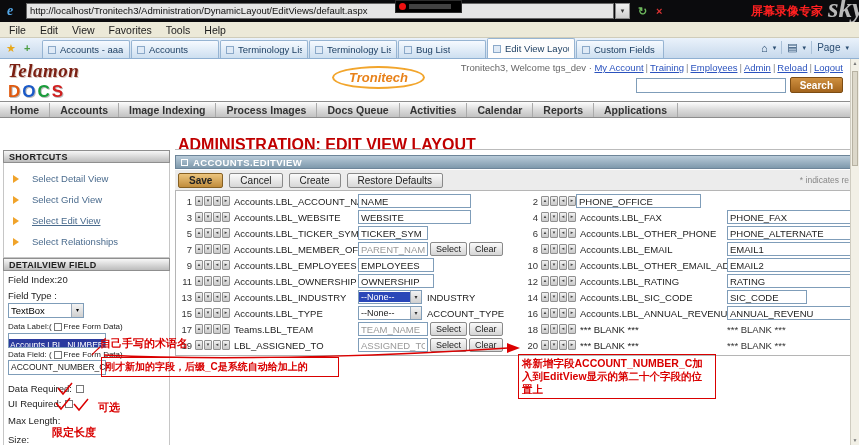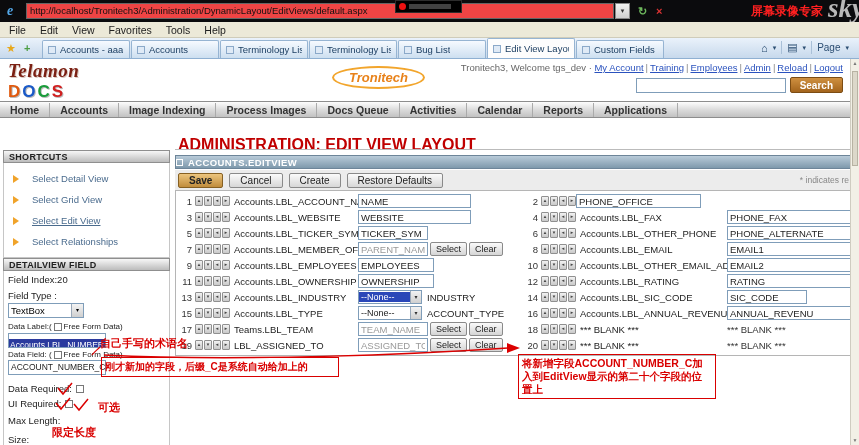--- a/index.html
+++ b/index.html
@@ -1,21 +1,21 @@
 <!DOCTYPE html>
 <html><head>
 <meta charset="utf-8">
 <style>
 *{margin:0;padding:0;box-sizing:border-box;}
 body{background:#8a8a8a;font-family:"Liberation Sans",sans-serif;}
 #screen{position:relative;width:859px;height:445px;background:#fff;overflow:hidden;font-family:"Liberation Sans",sans-serif;}
 
 .titlebar{position:absolute;left:0;top:0;width:859px;height:22px;background:#0b0b0d;}
 .ie-icon{position:absolute;left:7px;top:3px;font:italic bold 14px "Liberation Serif",serif;color:#53a7e8;}
-.addr{position:absolute;left:26px;top:3px;width:588px;height:16px;background:#ef4444;border:1px solid #666;font-size:9.5px;line-height:14px;padding:0 3px;white-space:nowrap;overflow:hidden;color:#111;}
+.addr{position:absolute;left:26px;top:3px;width:588px;height:16px;background:#e5e5e5;border:1px solid #666;font-size:9.5px;line-height:14px;padding:0 3px;white-space:nowrap;overflow:hidden;color:#111;}
 .addr-drop{position:absolute;left:615px;top:3px;width:15px;height:16px;background:linear-gradient(#f2f2f2,#cfcfcf);border:1px solid #888;font-size:7px;text-align:center;line-height:14px;color:#333;}
 .tb-ico{position:absolute;top:4px;font-size:11px;line-height:14px;font-weight:bold;}
 .refresh{left:638px;color:#6fb95e;}
 .stop{left:656px;color:#d33;}
 .recorder{position:absolute;left:395px;top:0;width:67px;height:13px;background:#000;border:1px solid #2c2c2c;display:flex;align-items:center;gap:3px;padding:0 3px;}
 .rec-dot{width:7px;height:7px;border-radius:50%;background:#e11;flex:none;}
 .rec-bar{width:42px;height:5px;background:#777;opacity:.55;}
 .rec-label{position:absolute;right:36px;top:3px;font-size:12px;font-weight:bold;color:#ff2020;}
 .watermark{position:absolute;right:-5px;top:-7px;font:italic bold 27px "Liberation Serif",serif;color:#cbcbcb;opacity:.9;}
 
@@ -48,21 +48,21 @@
 .lsep{color:#888;margin:0 2px;}
 .search-line{margin-top:4px;display:flex;justify-content:flex-end;align-items:center;gap:4px;}
 .search-input{width:150px;height:15px;border:1px solid #7f9db9;background:#fff;}
 .search-btn{height:16px;padding:0 9px;font-size:10px;font-weight:bold;color:#fff;background:linear-gradient(#cf9040,#a3641c);border:1px solid #7c4c13;border-radius:2px;font-family:inherit;}
 
 .navbar{position:absolute;left:0;top:101px;width:859px;height:17px;background:linear-gradient(#fdfdfd,#d9d9d9 55%,#c2c2c2);border-top:1px solid #8d8d8d;border-bottom:1px solid #8d8d8d;display:flex;align-items:center;padding-left:0;}
 .nav-item{font-size:10.5px;font-weight:bold;color:#333;padding:0 10px;border-right:1px solid #aaa;line-height:14px;}
 
 .page-title{position:absolute;left:178px;top:136px;font-size:16px;font-weight:bold;color:#c00000;}
 .hrule{position:absolute;left:175px;top:149px;width:677px;height:1px;background:#bbb;}
-.ev-bar{position:absolute;left:175px;top:155px;width:677px;height:14px;background:linear-gradient(#b9cbd9,#7e99ac);border:1px solid #6d8599;display:flex;align-items:center;gap:5px;}
+.ev-bar{position:absolute;left:175px;top:155px;width:677px;height:14px;background:linear-gradient(#b9cbd9,#7e99ac);border:1px solid #6d8599;display:flex;align-items:center;gap:5px;padding-left:5px;}
 .ev-ico{width:7px;height:7px;border:1px solid #fff;flex:none;}
 .ev-title{font-size:9.5px;font-weight:bold;color:#fff;letter-spacing:.4px;}
 .toolbar{position:absolute;left:175px;top:170px;width:677px;height:20px;background:#ececec;display:flex;align-items:center;gap:6px;padding-left:3px;}
 .btn{height:15px;padding:0 10px;font-size:10px;color:#222;background:linear-gradient(#fbfbfb,#d7d7d7);border:1px solid #8a8a8a;border-radius:2px;font-family:inherit;}
 .btn-save{background:linear-gradient(#ecc57e,#c08c3c);border-color:#866022;font-weight:bold;}
 .ev-note{position:absolute;right:3px;top:5px;font-size:8.5px;color:#888;}
 .grid{position:absolute;left:175px;top:190px;width:677px;height:166px;border:1px solid #b5b5b5;background:#fff;}
 .col{position:absolute;top:2px;}
 #col-l{left:2px;width:343px;}
 #col-r{left:345px;width:330px;}

